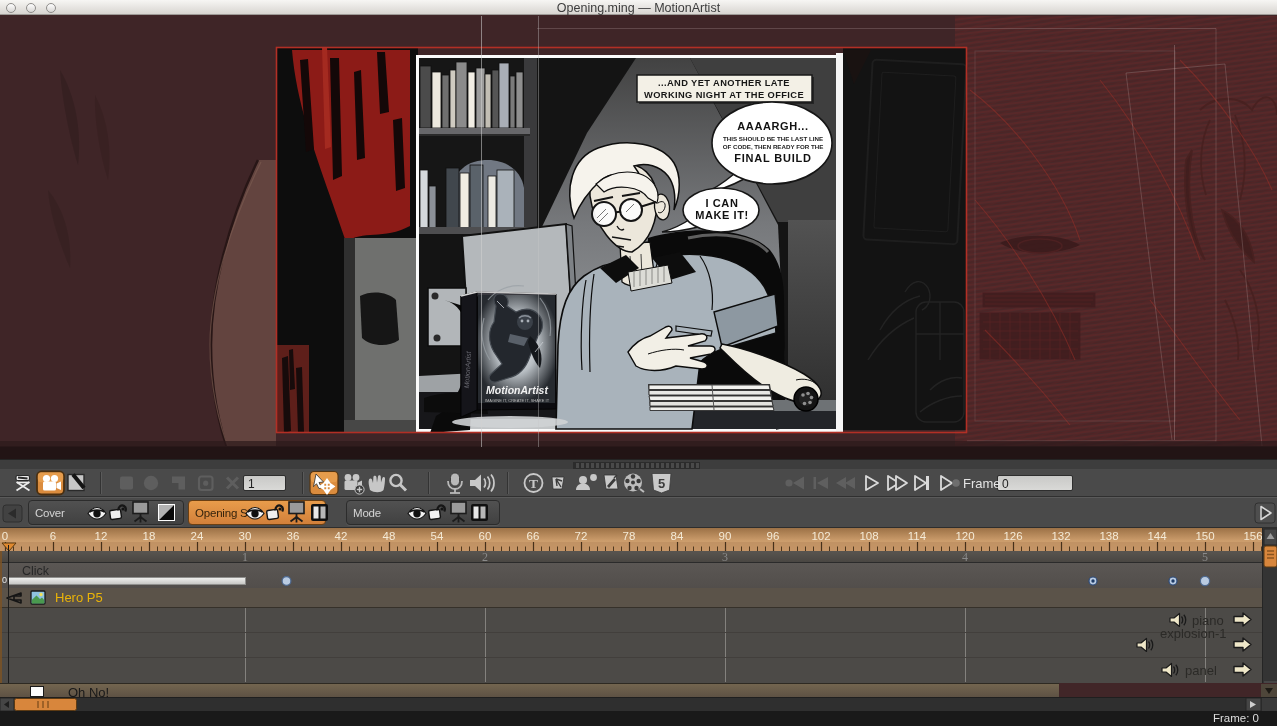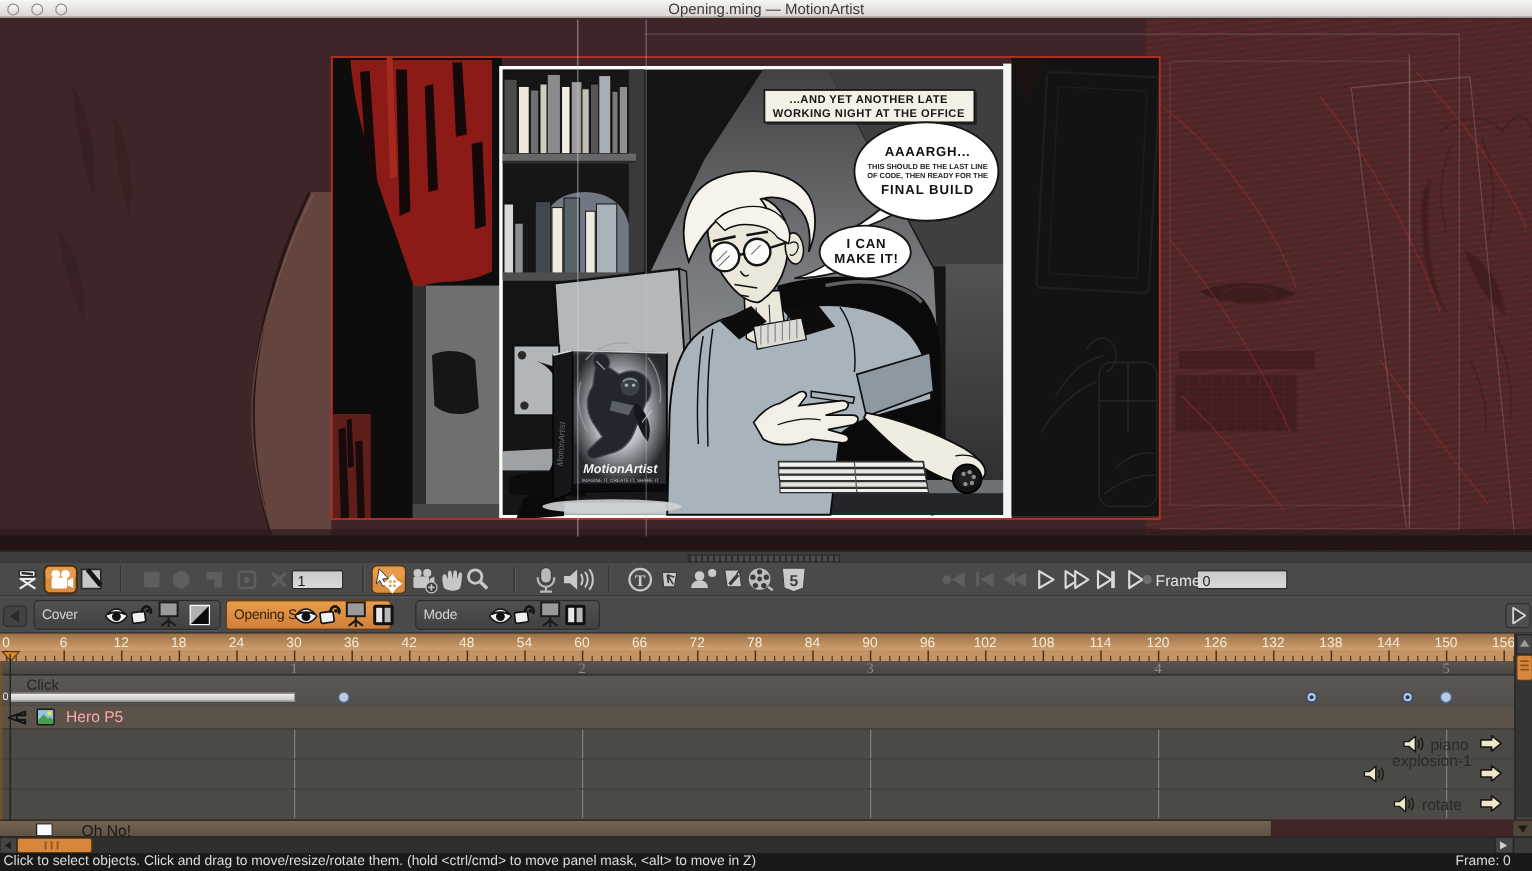--- a/index.html
+++ b/index.html
@@ -38,21 +38,21 @@
 .tab.orange .label { color:#35230c; }
 
 
 #ruler { left:0; top:528px; width:1277px; height:23px; background:linear-gradient(#9c7146,#cb9c6b 55%,#d3a472); }
 #secrow { left:0; top:551px; width:1277px; height:12px; background:linear-gradient(#595550,#494642); border-bottom:1px solid #2b2b2b; }
 .seclabel { position:absolute; top:-1px; font-family:"Liberation Serif",serif; font-size:12px; color:#8a8a8a; transform:translateX(-50%); }
 #camrow { left:0; top:563px; width:1262px; height:25px; background:linear-gradient(#5b5754,#524e4b); }
 #camlabel { left:22px; top:1px; font-size:12.5px; color:#272727; }
 #keybar { left:8px; top:14px; width:238px; height:8px; background:linear-gradient(#eeeeec,#c8c8c6); border:1px solid #8f8f8d; }
 #herorow { left:0; top:588px; width:1262px; height:20px; background:#5b5349; border-bottom:1px solid #36312a; }
-#herolabel { left:55px; top:2px; font-size:13px; color:#fca5a5; }
+#herolabel { left:55px; top:2px; font-size:13px; color:#eab308; }
 #audioarea { left:0; top:608px; width:1262px; height:75px; background:#4c4a47; }
 .audiolabel { position:absolute; font-size:13px; color:#2b2a27; }
 .secline { position:absolute; top:0; width:1px; height:74px; background:#83817d; }
 #ohnorow { left:0; top:683px; width:1059px; height:14px; background:linear-gradient(#73654f,#5e5244); border-top:1px solid #2e2a22; }
 #ohnolabel { left:68px; top:1px; font-size:13px; color:#191919; }
 #checkbox { left:30px; top:2px; width:14px; height:11px; background:#fdfdfd; border:1px solid #1a1a1a; }
 #hscroll { left:0; top:697px; width:1277px; height:14px; background:#383838; border-top:1px solid #1f1f1f; }
 #statusbar { left:0; top:711px; width:1277px; height:15px; background:#191919; color:#dcdcdc; font-size:11.5px; }
 #statusbar .lefttext { position:absolute; left:3px; top:1px; }
 #statusbar .righttext { position:absolute; right:18px; top:1px; }
@@ -753,21 +753,21 @@
         <g transform="translate(1162,56)">
 <polygon points="0,4 4,4 9.5,-0.5 9.5,12.5 4,8 0,8" fill="#efe7c8" stroke="#1a1a1a" stroke-width="1.2" stroke-linejoin="round"></polygon>
 <path d="M 11.5,2.5 c 1.6,1.8 1.6,5.2 0,7 M 13.8,0.8 c 2.6,2.8 2.6,7.6 0,10.4" stroke="#1a1a1a" stroke-width="1.3" fill="none"></path>
 </g>
         <g transform="translate(1234,55)">
 <path d="M 0,3.5 L 9,3.5 L 9,0 L 17,6.5 L 9,13 L 9,9.5 L 0,9.5 Z" fill="#efe7c8" stroke="#1a1a1a" stroke-width="1.4" stroke-linejoin="round"></path>
 </g>
       </svg>
     <div class="audiolabel" style="left:1192px; top:5px;">piano</div>
     <div class="audiolabel" style="left:1160px; top:18px;">explosion-1</div>
-    <div class="audiolabel" style="left:1185px; top:55px;">rotate</div>
+    <div class="audiolabel" style="left:1185px; top:55px;">panel</div>
   </div>
   <div id="ohnorow" class="abs">
     <div id="checkbox" class="abs"></div>
     <div id="ohnolabel" class="abs">Oh No!</div>
     <svg width="16" height="14" style="position:absolute;left:1261px;top:0;" xmlns="http://www.w3.org/2000/svg">
       <rect x="0" y="0" width="16" height="14" fill="#4e463a"></rect>
       <polygon points="4,4 12,4 8,10" fill="#1d1a15"></polygon>
     </svg>
   </div>
   <div id="hscroll" class="abs">
@@ -776,21 +776,20 @@
 <rect x="0" y="0" width="14" height="13" fill="#454545" stroke="#262626"></rect>
 <polygon points="9,3 9,10 4,6.5" fill="#1e1e1e"></polygon>
 <rect x="14.5" y="0.5" width="62" height="12" rx="2" fill="#d8863c" stroke="#5d3a12"></rect>
 <path d="M 38,3 v 7 M 43,3 v 7 M 48,3 v 7" stroke="#8a5520" stroke-width="1.5"></path>
 <rect x="1246" y="0" width="15" height="13" fill="#454545" stroke="#262626"></rect>
 <polygon points="1250,3 1250,10 1256,6.5" fill="#cfcfcf"></polygon>
 <rect x="1262" y="0" width="15" height="14" fill="#3a3a3a"></rect>
 </svg>
   </div>
   <div id="statusbar" class="abs">
-    <div class="lefttext">Click to select objects. Click and drag to move/resize/rotate them. (hold &lt;ctrl/cmd&gt; to move panel mask, &lt;alt&gt; to move in Z)</div>
     <div class="righttext">Frame: 0</div>
   </div>
   <div id="vscroll" class="abs">
     <svg id="vscrollsvg" width="15" height="155" xmlns="http://www.w3.org/2000/svg">
 <rect x="0" y="0" width="15" height="155" fill="#343434"></rect>
 <rect x="1" y="1" width="13" height="16" fill="#464646" stroke="#272727"></rect>
 <polygon points="3.5,11 11.5,11 7.5,5" fill="#9a9a9a"></polygon>
 <rect x="1" y="18" width="13" height="21" rx="2" fill="#d8863c" stroke="#5d3a12"></rect>
 <path d="M 4,23 h 7 M 4,26.5 h 7 M 4,30 h 7" stroke="#8a5520" stroke-width="1.5"></path>
 <rect x="1" y="153" width="13" height="2" fill="#464646"></rect>

